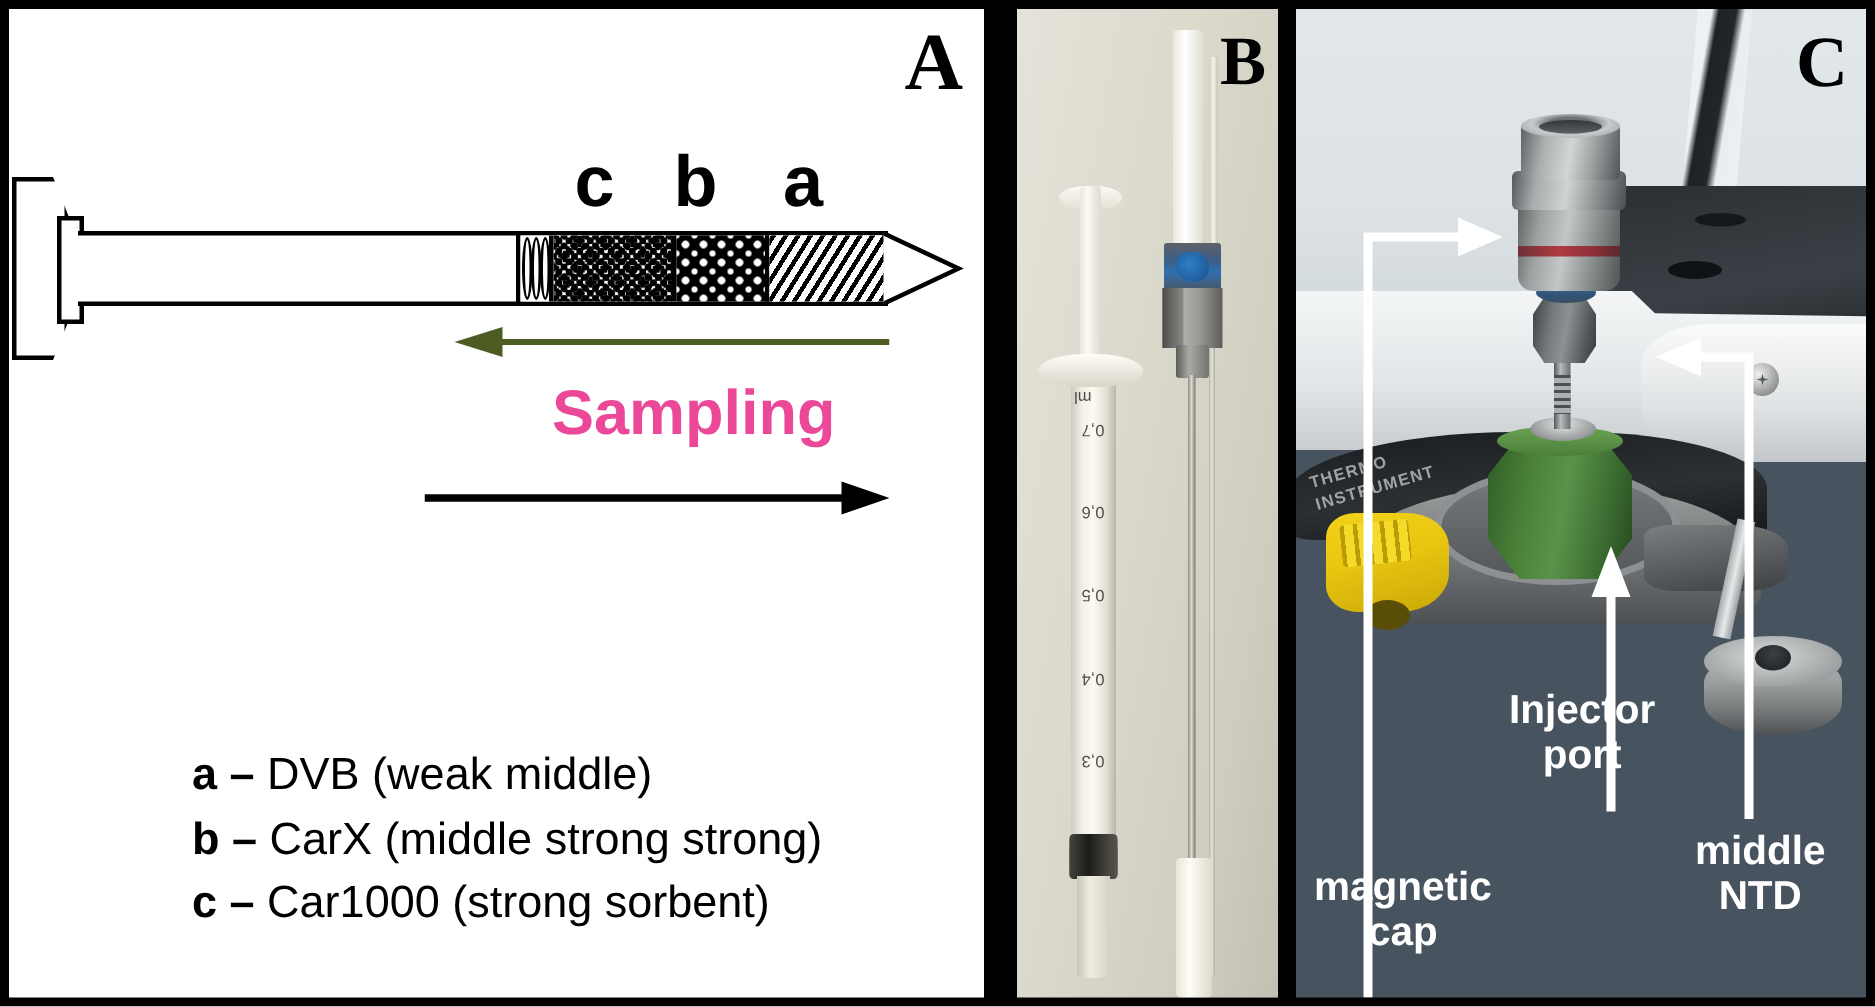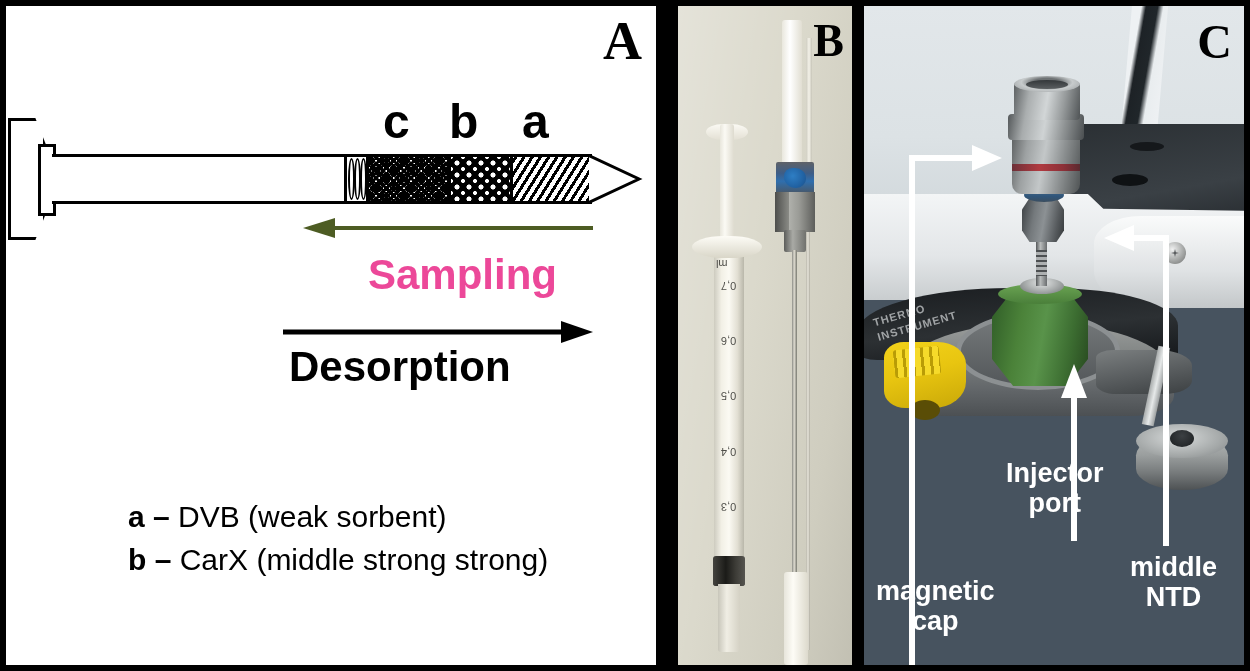--- a/index.html
+++ b/index.html
@@ -563,32 +563,36 @@
       </svg>
     </div>
     <div id="sampling-label" style="color:#ec4899;">Sampling</div>
 
     <div id="desorption-arrow">
       <svg width="310" height="24" viewBox="0 0 310 24">
         <line x1="0" y1="12" x2="282" y2="12" stroke="#000000" stroke-width="5"></line>
         <path d="M310,12 L278,1 L278,23 Z" fill="#000000"></path>
       </svg>
     </div>
-    <div id="desorption-label">Desorption</div>
 
     <div id="legend-a">
       <div class="legend-row">
         <span class="legend-key">a</span>
         <span class="legend-dash">–</span>
-        <span class="legend-desc">DVB (weak sorbent)</span>
+        <span class="legend-desc">DVB (weak middle)</span>
       </div>
       <div class="legend-row">
         <span class="legend-key">b</span>
         <span class="legend-dash">–</span>
         <span class="legend-desc">CarX (middle strong strong)</span>
+      </div>
+      <div class="legend-row">
+        <span class="legend-key">c</span>
+        <span class="legend-dash">–</span>
+        <span class="legend-desc">Car1000 (strong sorbent)</span>
       </div>
     </div>
   </div>
 
   <div id="panel-b">
     <div id="panel-b-shade"></div>
 
     <div id="syringe">
       <div id="syr-plunger-top"></div>
       <div id="syr-plunger-rod"></div>

